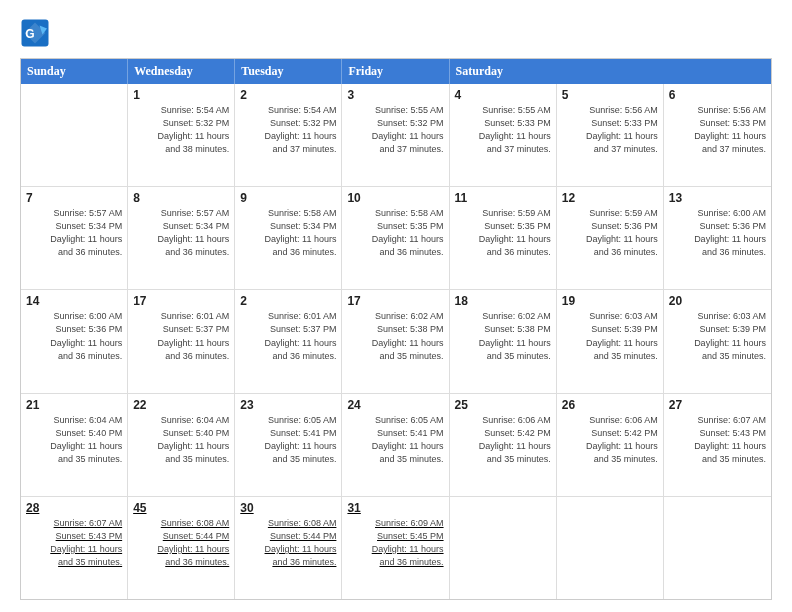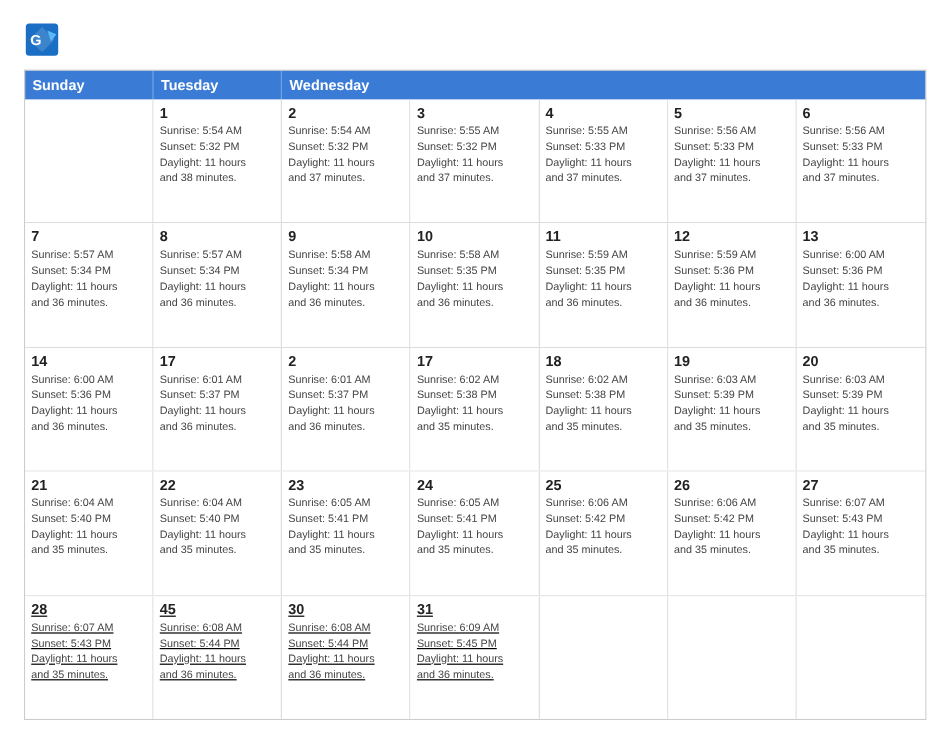--- a/index.html
+++ b/index.html
@@ -63,20 +63,21 @@
       grid-template-columns: repeat(7, 1fr);
       background: #3a7bd5;
     }
     .cal-header-cell {
       color: #fff;
       font-size: 12px;
       font-weight: bold;
       padding: 5px 6px;
       text-align: left;
       border-right: 1px solid rgba(255,255,255,0.3);
+      font-family: Liberation Serif, serif;
     }
     .cal-header-cell:last-child { border-right: none; }
     .cal-body {
       flex: 1;
       display: flex;
       flex-direction: column;
     }
     .cal-row {
       display: grid;
       grid-template-columns: repeat(7, 1fr);
@@ -99,20 +100,21 @@
       font-size: 12px;
       font-weight: bold;
       color: #222;
       display: block;
       margin-bottom: 2px;
     }
     .cell-info {
       font-size: 9px;
       color: #444;
       line-height: 1.45;
+      text-align: right;
     }
   </style>
 </head>
 <body>
 
 <div class="page">
   <div class="header">
     <div class="logo">
       <svg class="logo-icon" viewBox="0 0 40 40">
         <rect x="2" y="2" width="36" height="36" rx="4" fill="#1a6fc4"></rect>
@@ -129,22 +131,24 @@
     </div>
     <div class="title-block">
       <div class="month-title"></div>
       <div class="location"></div>
     </div>
   </div>
 
   <div class="calendar">
     <div class="cal-header">
     <div class="cal-header-cell">Sunday</div>
+        <div class="cal-header-cell">Wednesday</div>
         <div class="cal-header-cell">Tuesday</div>
-        <div class="cal-header-cell">Wednesday</div>
+        <div class="cal-header-cell">Friday</div>
+        <div class="cal-header-cell">Saturday</div>
       </div>
     <div class="cal-body">
     <div class="cal-row">
           <div class="cal-cell empty"></div>
           <div class="cal-cell">
             <span class="day-num">1</span>
             <div class="cell-info">Sunrise: 5:54 AM<br>Sunset: 5:32 PM<br>Daylight: 11 hours<br>and 38 minutes.</div>
           </div>
           <div class="cal-cell">
             <span class="day-num">2</span>

